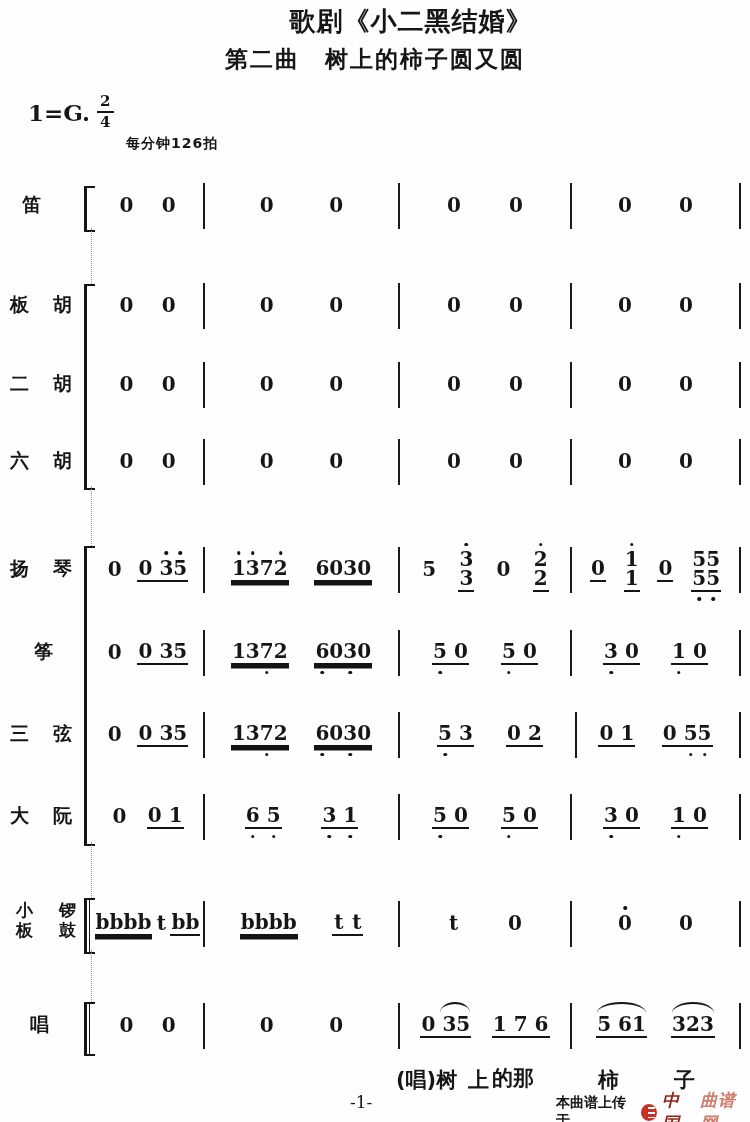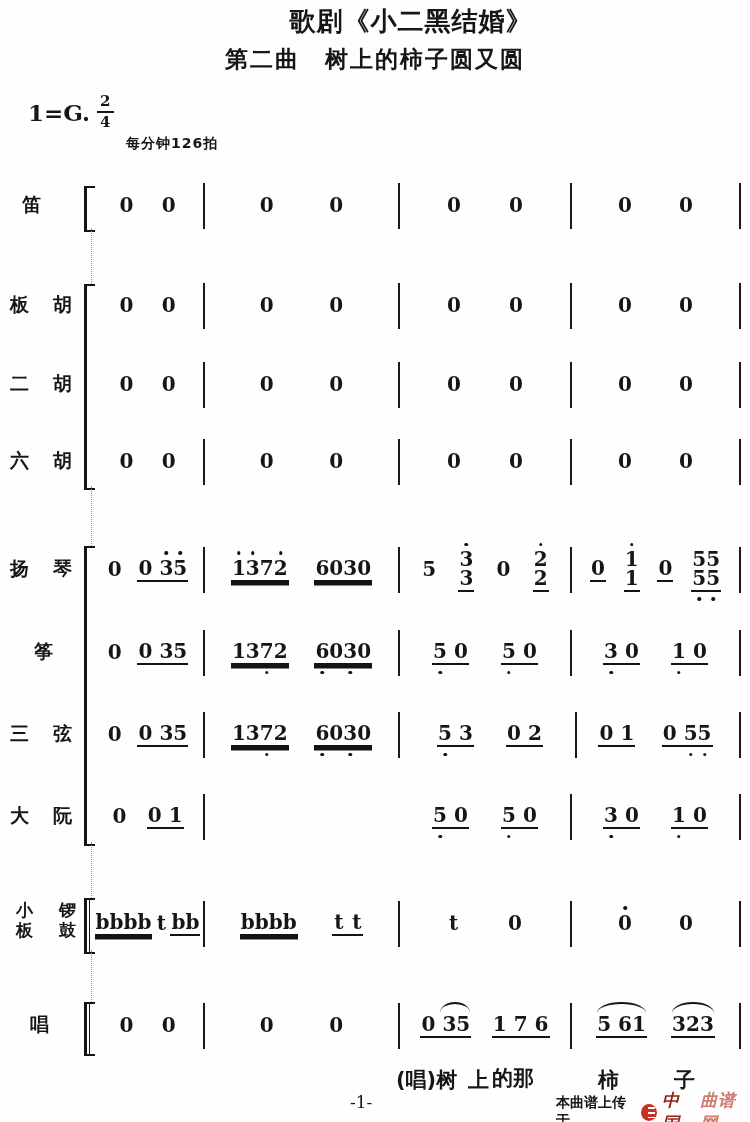--- a/index.html
+++ b/index.html
@@ -243,20 +243,24 @@
       </div>
       <div class="inst-label" style="left: 10px; width: 62px; top: 803px;">
         <span>大</span>
         <span>阮</span>
       </div>
       <div class="note-row" style="left: 92px; top: 794px; width: 649px;">
         <div class="cell" style="left: 0px; width: 111px;">
           <span class="grp"><span class="ch">0</span></span>
           <span class="grp ul1"><span class="ch">0</span><span class="sp"></span><span class="ch">1</span></span>
         </div>
+        <div class="cell" style="left: 113px; width: 193px;">
+          <span class="grp ul1"><span class="ch dB">6</span><span class="sp"></span><span class="ch dB">5</span></span>
+          <span class="grp ul1"><span class="ch dB">3</span><span class="sp"></span><span class="ch dB">1</span></span>
+        </div>
         <div class="cell" style="left: 308px; width: 170px;">
           <span class="grp ul1"><span class="ch dB">5</span><span class="sp"></span><span class="ch">0</span></span>
           <span class="grp ul1"><span class="ch dB">5</span><span class="sp"></span><span class="ch">0</span></span>
         </div>
         <div class="cell" style="left: 480px; width: 167px;">
           <span class="grp ul1"><span class="ch dB">3</span><span class="sp"></span><span class="ch">0</span></span>
           <span class="grp ul1"><span class="ch dB">1</span><span class="sp"></span><span class="ch">0</span></span>
         </div>
       </div>
       <div class="inst-label twoline" style="left: 16px; width: 60px; top: 900px;">

